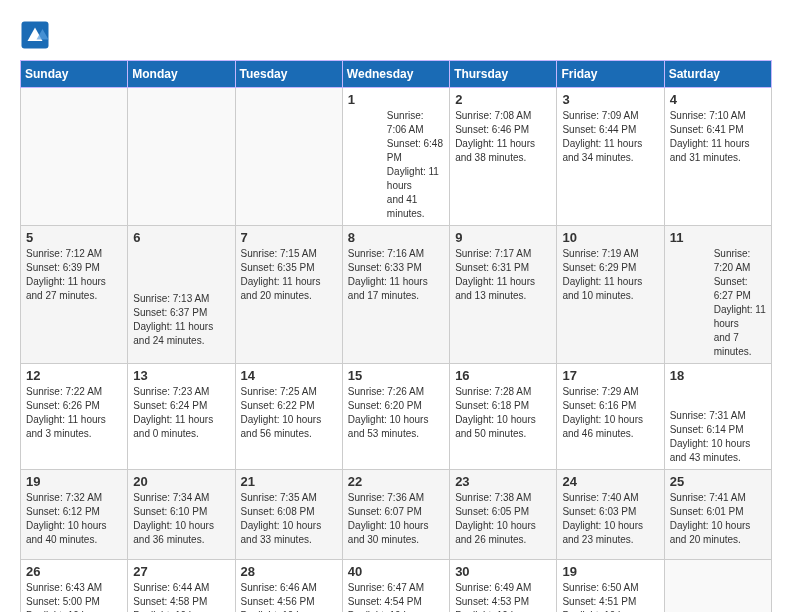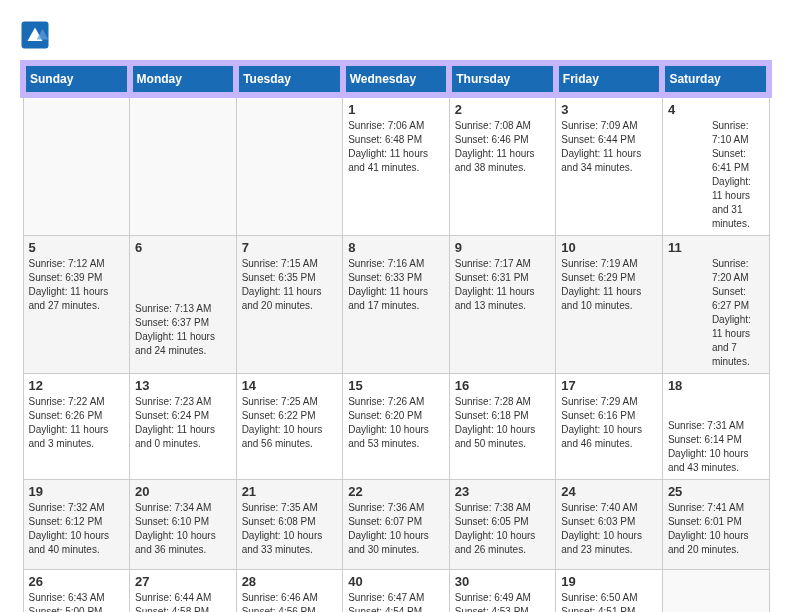--- a/index.html
+++ b/index.html
@@ -49,21 +49,21 @@
       border-collapse: collapse;
       table-layout: fixed;
     }
     thead tr th {
       background: #1a6bb5;
       color: #fff;
       font-size: 12px;
       font-weight: bold;
       padding: 6px 4px;
       text-align: left;
-      border: 6px solid #c4b5fd;
+      border: 1px solid #c4b5fd;
     }
     tbody tr td {
       vertical-align: top;
       border: 1px solid #ccc;
       padding: 4px 5px;
       font-size: 10px;
       color: #333;
       height: 90px;
       background: #fff;
     }
@@ -115,42 +115,42 @@
         <th>Saturday</th>
       </tr>
   </thead>
   <tbody>
   <tr>
         <td class="empty"></td>
         <td class="empty"></td>
         <td class="empty"></td>
         <td>
           <span class="day-num">1</span>
-          <div class="cell-text" style="white-space: pre-line;">Sunrise: 7:06 AM
+          <div class="cell-text" style="white-space: pre-line; margin-left: 39px;">Sunrise: 7:06 AM
 Sunset: 6:48 PM
 Daylight: 11 hours
 and 41 minutes.</div>
         </td>
         <td>
           <span class="day-num">2</span>
           <div class="cell-text" style="white-space: pre-line;">Sunrise: 7:08 AM
 Sunset: 6:46 PM
 Daylight: 11 hours
 and 38 minutes.</div>
         </td>
         <td>
           <span class="day-num">3</span>
           <div class="cell-text" style="white-space: pre-line;">Sunrise: 7:09 AM
 Sunset: 6:44 PM
 Daylight: 11 hours
 and 34 minutes.</div>
         </td>
         <td>
           <span class="day-num">4</span>
-          <div class="cell-text" style="white-space: pre-line; margin-left: 44px;">Sunrise: 7:10 AM
+          <div class="cell-text" style="white-space: pre-line;">Sunrise: 7:10 AM
 Sunset: 6:41 PM
 Daylight: 11 hours
 and 31 minutes.</div>
         </td>
       </tr>
       <tr>
         <td>
           <span class="day-num">5</span>
           <div class="cell-text" style="white-space: pre-line;">Sunrise: 7:12 AM
 Sunset: 6:39 PM

